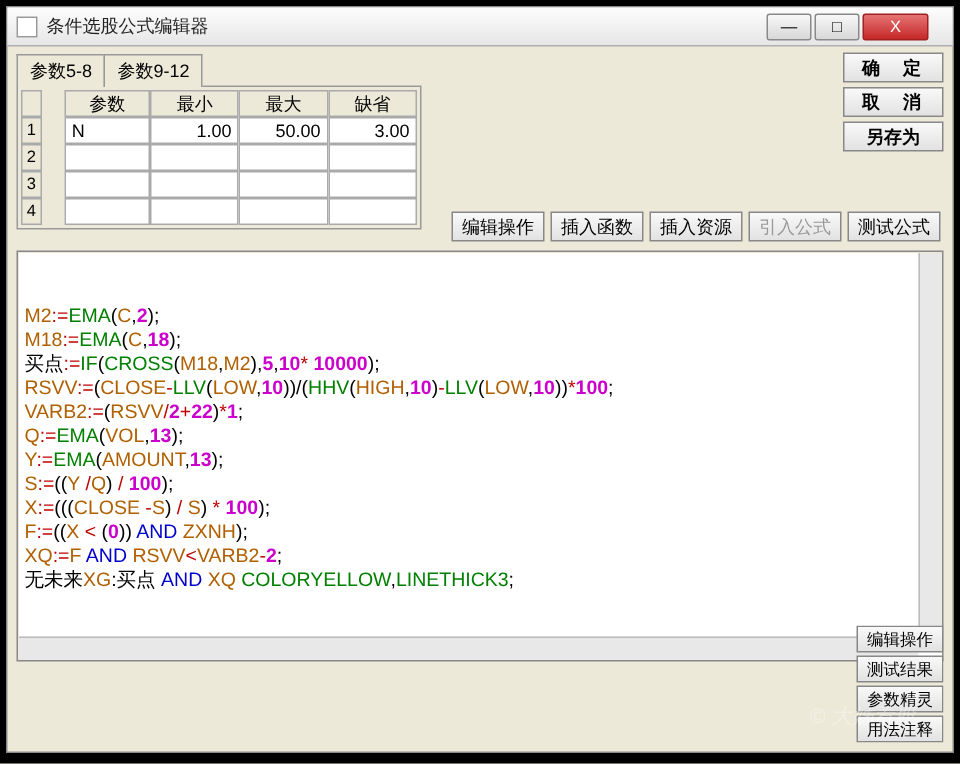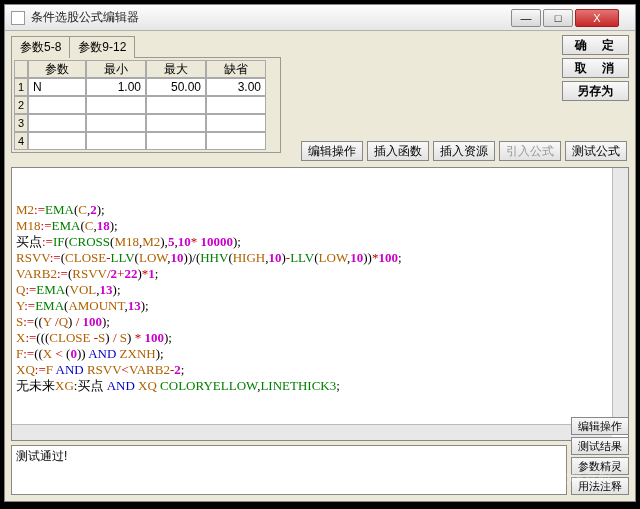--- a/index.html
+++ b/index.html
@@ -22,23 +22,23 @@
 .rightbtns { position: absolute; right: 6px; top: 30px; display: flex; flex-direction: column; gap: 3px; }
 .sel { height: 18px; border: 1px solid #3a6ea5; background: #fff; font-size: 12px; }
 .tabs { display: flex; margin: 4px 0 0 6px; }
 .tab { border: 1px solid #999; border-bottom: none; background: #ece9d8; padding: 2px 8px; margin-right: -1px; font-size: 12px; cursor: pointer; position: relative; top: 1px; }
 .tab.active { background: #f5f3e9; z-index: 2; }
 .paramarea { margin: 0 6px; border: 1px solid #999; background: #ece9d8; padding: 2px; width: 270px; }
 .paramhdr, .paramrow { display: flex; }
 .paramcell { border: 1px solid #aaa; height: 18px; font-size: 12px; display: flex; align-items: center; padding: 0 4px; background: #fff; }
 .paramhdr .paramcell { background: #ece9d8; justify-content: center; }
 .idx { width: 14px; background: #ece9d8 !important; justify-content: center; border: 1px solid #aaa; height: 18px; display: flex; align-items: center; font-size: 11px; }
-.c-name { width: 58px; } .c-min { width: 60px; justify-content: flex-end; } .c-max { width: 60px; justify-content: flex-end; } .c-def { width: 60px; justify-content: flex-end; }
+.c-name { width: 58px; margin-left: 15px; } .c-min { width: 60px; justify-content: flex-end; } .c-max { width: 60px; justify-content: flex-end; } .c-def { width: 60px; justify-content: flex-end; }
 .actionrow { position: absolute; right: 8px; top: 136px; display: flex; gap: 4px; }
-.codearea { position: absolute; left: 6px; right: 6px; top: 162px; bottom: 60px; border: 1px solid #888; background: #fff; overflow: auto; padding: 2px 4px; font-family: Liberation Serif, serif; font-size: 13px; line-height: 16px; white-space: pre; }
+.codearea { position: absolute; left: 6px; right: 6px; top: 162px; bottom: 60px; border: 1px solid #888; background: #fff; overflow: auto; padding: 2px 4px; font-family: Liberation Sans, sans-serif; font-size: 13px; line-height: 16px; white-space: pre; }
 .statusarea { position: absolute; left: 6px; right: 68px; bottom: 6px; height: 50px; border: 1px solid #888; background: #fff; padding: 2px 4px; font-size: 12px; overflow: auto; }
 .sidebtns { position: absolute; right: 6px; bottom: 6px; width: 58px; display: flex; flex-direction: column; gap: 2px; }
 .sidebtns .btn2 { height: 18px; font-size: 11px; padding: 0 2px; }
 .kw { color: #0000cc; } .num { color: #cc00cc; font-weight: bold; } .fn { color: #008000; } .op { color: #c00000; } .var { color: #b06000; } .txt { color: #000; }
 .scrollbar-v { position: absolute; right: 0; top: 0; bottom: 16px; width: 16px; background: #e8e8e8; border-left: 1px solid #bbb; }
 .scrollbar-h { position: absolute; left: 0; right: 16px; bottom: 0; height: 16px; background: #e8e8e8; border-top: 1px solid #bbb; }
 .watermark { position: absolute; right: 30px; bottom: 22px; color: rgba(255,255,255,.35); font-size: 14px; font-style: italic; pointer-events: none; }
 </style>
 </head>
 <body>
@@ -113,23 +113,20 @@
     <button class="btn2 disabled">引入公式</button>
     <button class="btn2">测试公式</button>
   </div>
 
   <div class="codearea">
     <div id="code-lines"><div><span class="var">M2</span><span class="op">:=</span><span class="fn">EMA</span><span class="txt">(</span><span class="var">C</span><span class="txt">,</span><span class="num">2</span><span class="txt">);</span></div><div><span class="var">M18</span><span class="op">:=</span><span class="fn">EMA</span><span class="txt">(</span><span class="var">C</span><span class="txt">,</span><span class="num">18</span><span class="txt">);</span></div><div><span class="txt">买点</span><span class="op">:=</span><span class="fn">IF</span><span class="txt">(</span><span class="fn">CROSS</span><span class="txt">(</span><span class="var">M18</span><span class="txt">,</span><span class="var">M2</span><span class="txt">),</span><span class="num">5</span><span class="txt">,</span><span class="num">10</span><span class="op">* </span><span class="num">10000</span><span class="txt">);</span></div><div><span class="var">RSVV</span><span class="op">:=</span><span class="txt">(</span><span class="var">CLOSE</span><span class="op">-</span><span class="fn">LLV</span><span class="txt">(</span><span class="var">LOW</span><span class="txt">,</span><span class="num">10</span><span class="txt">))/(</span><span class="fn">HHV</span><span class="txt">(</span><span class="var">HIGH</span><span class="txt">,</span><span class="num">10</span><span class="txt">)</span><span class="op">-</span><span class="fn">LLV</span><span class="txt">(</span><span class="var">LOW</span><span class="txt">,</span><span class="num">10</span><span class="txt">))</span><span class="op">*</span><span class="num">100</span><span class="txt">;</span></div><div><span class="var">VARB2</span><span class="op">:=</span><span class="txt">(</span><span class="var">RSVV</span><span class="op">/</span><span class="num">2</span><span class="op">+</span><span class="num">22</span><span class="txt">)</span><span class="op">*</span><span class="num">1</span><span class="txt">;</span></div><div><span class="var">Q</span><span class="op">:=</span><span class="fn">EMA</span><span class="txt">(</span><span class="var">VOL</span><span class="txt">,</span><span class="num">13</span><span class="txt">);</span></div><div><span class="var">Y</span><span class="op">:=</span><span class="fn">EMA</span><span class="txt">(</span><span class="var">AMOUNT</span><span class="txt">,</span><span class="num">13</span><span class="txt">);</span></div><div><span class="var">S</span><span class="op">:=</span><span class="txt">((</span><span class="var">Y </span><span class="op">/</span><span class="var">Q</span><span class="txt">) </span><span class="op">/ </span><span class="num">100</span><span class="txt">);</span></div><div><span class="var">X</span><span class="op">:=</span><span class="txt">(((</span><span class="var">CLOSE </span><span class="op">-</span><span class="var">S</span><span class="txt">) </span><span class="op">/ </span><span class="var">S</span><span class="txt">) </span><span class="op">* </span><span class="num">100</span><span class="txt">);</span></div><div><span class="var">F</span><span class="op">:=</span><span class="txt">((</span><span class="var">X </span><span class="op">&lt; </span><span class="txt">(</span><span class="num">0</span><span class="txt">)) </span><span class="kw">AND </span><span class="var">ZXNH</span><span class="txt">);</span></div><div><span class="var">XQ</span><span class="op">:=</span><span class="var">F </span><span class="kw">AND </span><span class="var">RSVV</span><span class="op">&lt;</span><span class="var">VARB2</span><span class="op">-</span><span class="num">2</span><span class="txt">;</span></div><div><span class="txt">无未来</span><span class="var">XG</span><span class="txt">:买点 </span><span class="kw">AND </span><span class="var">XQ </span><span class="fn">COLORYELLOW</span><span class="txt">,</span><span class="fn">LINETHICK3</span><span class="txt">;</span></div></div>
     <div class="scrollbar-v"></div>
     <div class="scrollbar-h"></div>
   </div>
 
-  <div class="statusarea">
-    <span>测试通过!</span>
-  </div>
 
   <div class="sidebtns">
     <button class="btn2">编辑操作</button>
     <button class="btn2">测试结果</button>
     <button class="btn2">参数精灵</button>
     <button class="btn2">用法注释</button>
   </div>
 </div>
 
 <div class="watermark">© 大姊看股</div>

